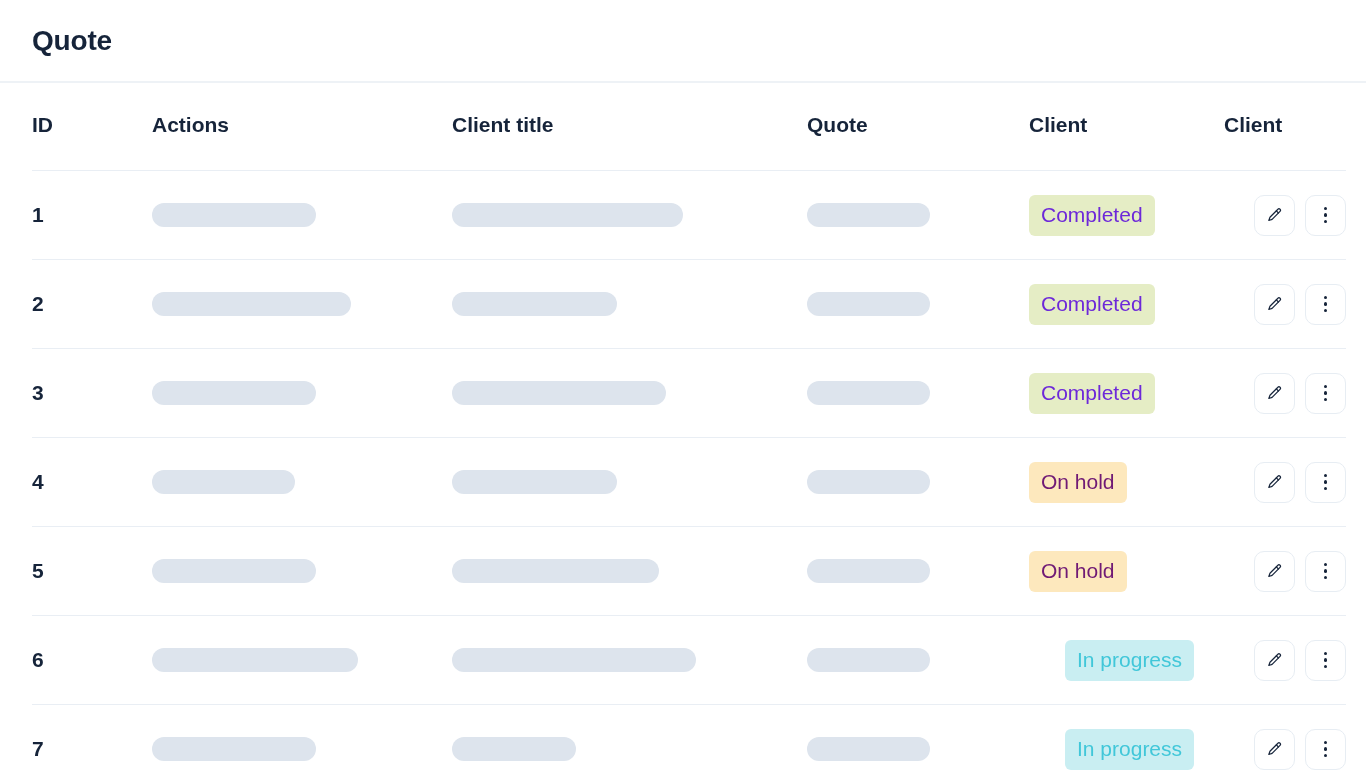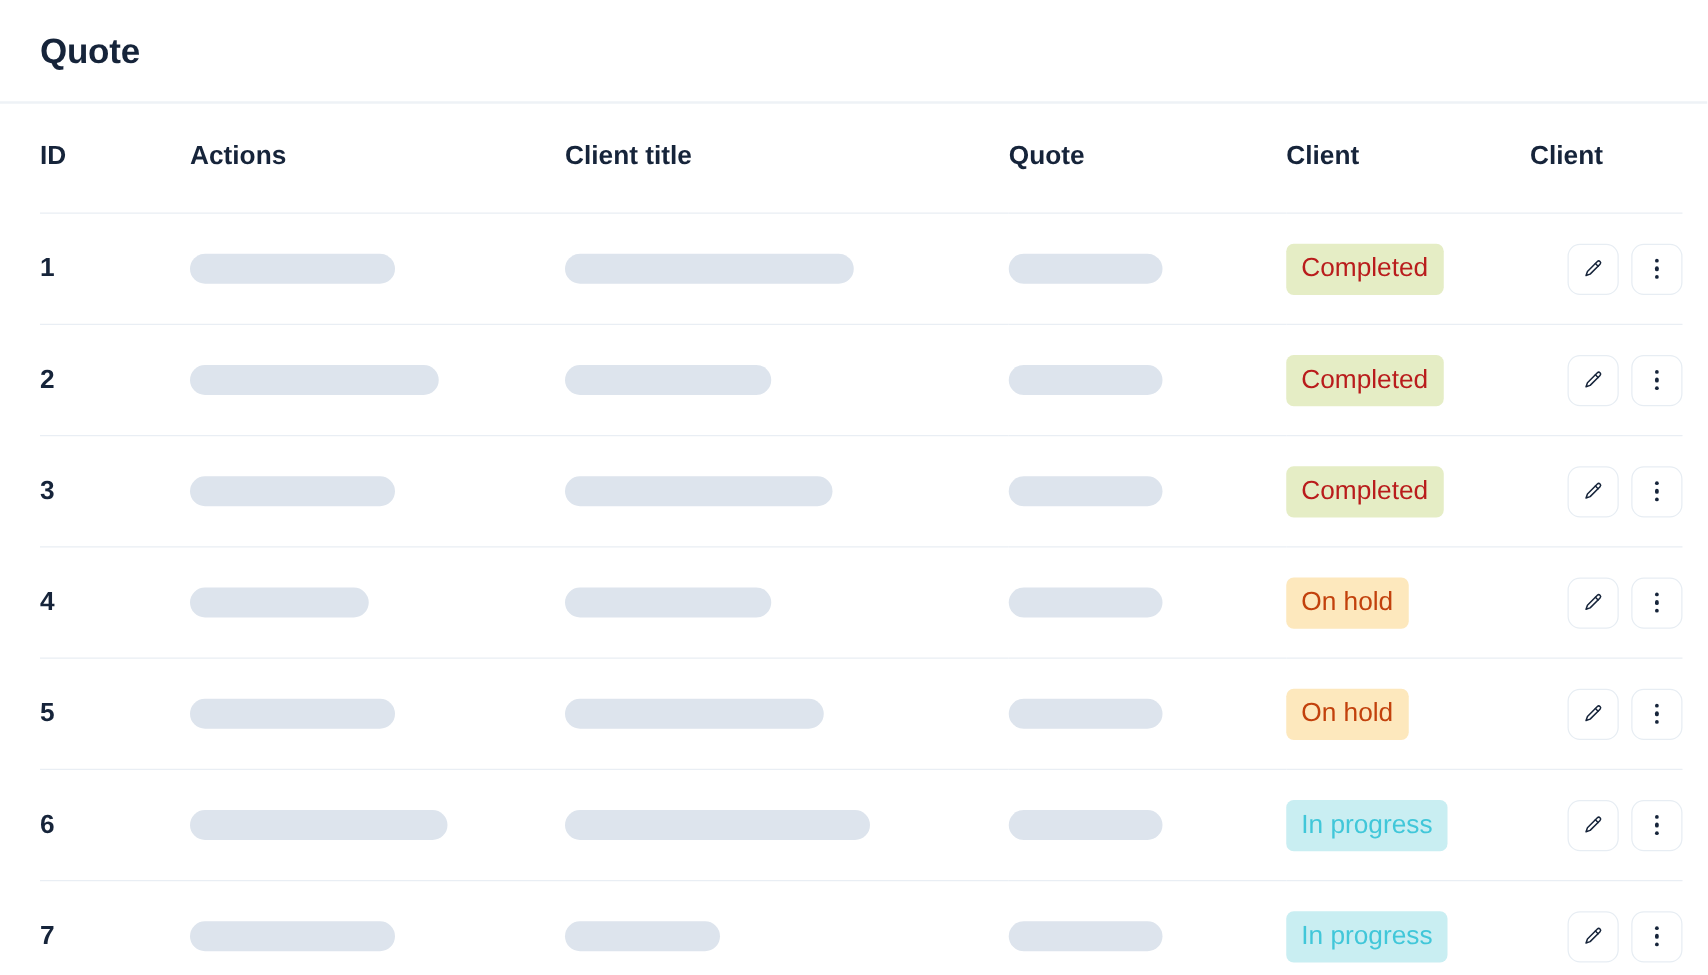--- a/index.html
+++ b/index.html
@@ -92,23 +92,23 @@
 
   
   .badge {
     display: inline-block;
     font-size: 21px;
     line-height: 1;
     padding: 9px 12px 11px 12px;
     border-radius: 6px;
     white-space: nowrap;
   }
-  .badge.completed   { background: #e5edc5; color: #b91c1c; }
-  .badge.onhold      { background: #fde8bd; color: #c2410c; }
-  .badge.inprogress  { background: #c9eef2; color: #41c7d9; }
+  .badge.completed   { background: #e5edc5; color: #6d28d9; }
+  .badge.onhold      { background: #fde8bd; color: #701a75; }
+  .badge.inprogress  { background: #c9eef2; color: #41c7d9; margin-left: 36px; }
 
   
   .actions-cell {
     display: flex;
     justify-content: flex-end;
     align-items: center;
     gap: 10px;
   }
   .act-btn {
     width: 41px;

